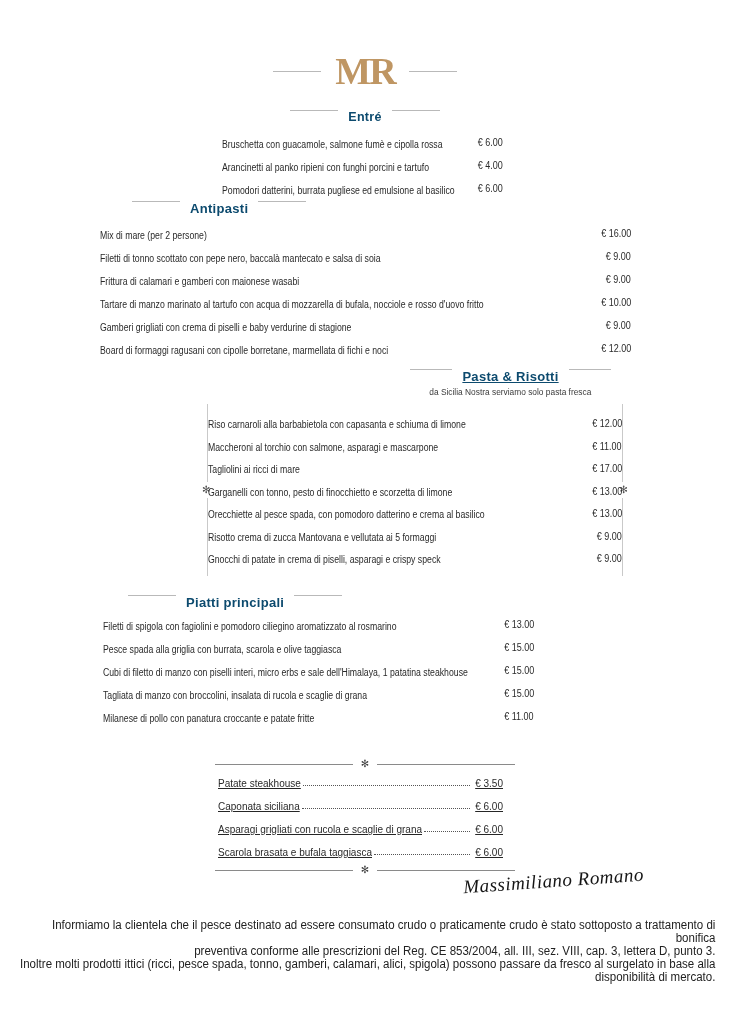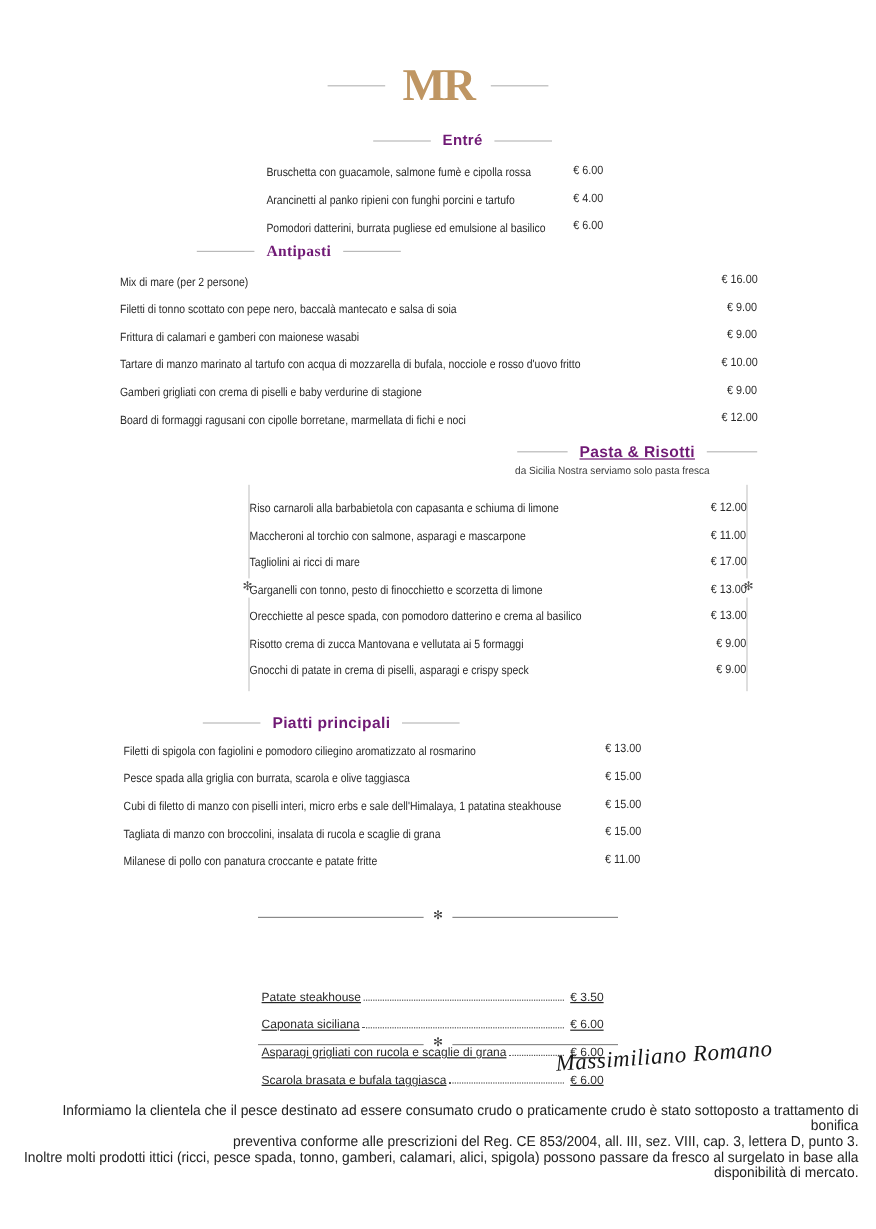--- a/index.html
+++ b/index.html
@@ -21,30 +21,30 @@
     font-family: "Liberation Serif", serif;
     font-size: 38px; font-weight: 700; letter-spacing: -2px;
     color: #bf9663; line-height: 1;
   }
   .rule {
     display: inline-block; height: 1px; background: #b9b9b9;
   }
   .logo-block .rule { width: 48px; margin: 0 14px; }
   
   .hdr {
-    display: flex; align-items: center;
-    color: #701a75; font-weight: 700; font-size: 13px;
-    letter-spacing: 0.3px; white-space: nowrap; padding-left: 41px;
+    display: flex; 
+    color: #0c4a6e; font-weight: 700; font-size: 13px;
+    letter-spacing: 0.3px; white-space: nowrap;
   }
   .hdr .rule { width: 48px; margin: 0 10px; }
   .hdr-entre {
     position: absolute; top: 110px; left: 0; width: 100%;
     justify-content: center; font-size: 12.5px;
   }
-  .hdr-antipasti { position: absolute; top: 201px; left: 113px; font-family: Liberation Serif, serif; }
+  .hdr-antipasti { position: absolute; top: 201px; left: 122px; }
   .hdr-piatti    { position: absolute; top: 595px; left: 118px; }
   .hdr-pasta-wrap {
     position: absolute; top: 369px; left: 398px; width: 225px;
     display: flex; flex-direction: column; align-items: center;
   }
   .hdr-pasta-wrap .hdr { justify-content: center; text-decoration: underline; }
   .hdr-pasta-wrap .rule { width: 42px; }
   .subtitle {
     margin-top: 3px; font-size: 8.8px; color: #3a3a3a;
     white-space: nowrap; transform: scaleX(0.95);
@@ -90,21 +90,21 @@
     display: flex; align-items: center;
   }
   .divider .rule { flex: 1; background: #8a8a8a; height: 1px; }
   .divider .fleuron {
     margin: 0 8px; color: #444;
     font-family: "DejaVu Sans", sans-serif; font-size: 10px; line-height: 1;
   }
   .divider-1 { top: 758px; }
   .divider-2 { top: 864px; }
   
-  .list-contorni { top: 820px; left: 218px; width: 285px; }
+  .list-contorni { top: 772px; left: 218px; width: 285px; }
   .list-contorni .row { display: flex; align-items: center; }
   .list-contorni .item-name { transform: none; }
   .list-contorni .item-price { position: static; transform: none; margin-left: 3px; }
   .leader {
     flex: 1; height: 1px; margin: 4px 2px 0 2px;
     border-bottom: 1px dotted #555;
   }
   
   .signature {
     position: absolute; top: 870px; right: 86px;

